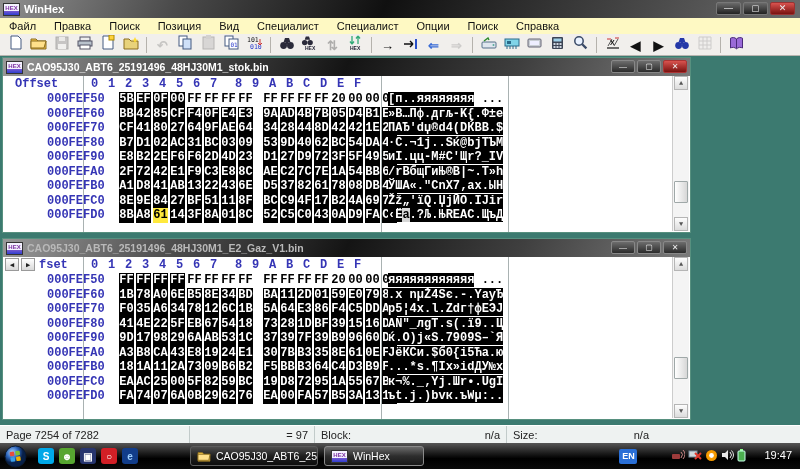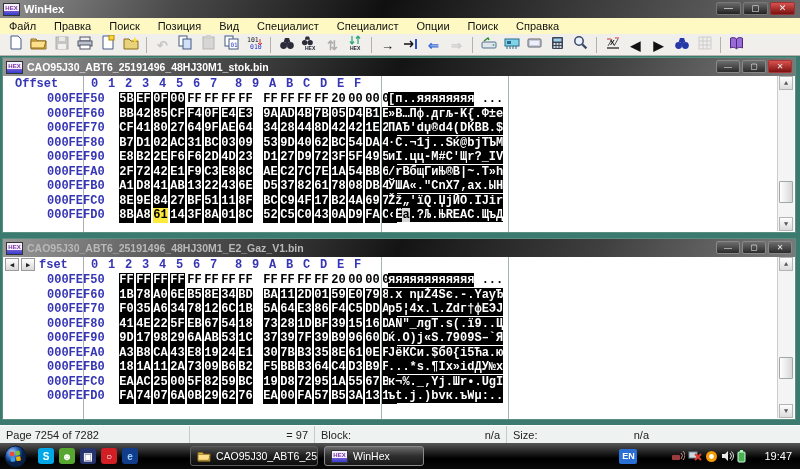--- a/index.html
+++ b/index.html
@@ -22,21 +22,21 @@
   .mi{padding:0 9px;}
   
   #toolbar{position:absolute;left:0;top:34px;width:800px;height:22px;background:#f1efec;border-bottom:1px solid #b8b5b0;
     display:flex;align-items:center;padding-left:4px;box-sizing:border-box;}
   .tbtn{width:21px;height:19px;display:flex;align-items:center;justify-content:center;margin:0 1px;}
   .tbtn.dis{opacity:.4;filter:grayscale(1);}
   .tsep{width:1px;height:16px;background:#b5b2ac;margin:0 4px;}
   .uglyph{font-size:13px;font-weight:bold;line-height:16px;}
   
   #mdi{position:absolute;left:0;top:56px;width:800px;height:369px;background:var(--mdi,#3c7a70);}
-  .cw{position:absolute;left:2px;width:794px;border:1px solid #57907f;background:#86efac;box-sizing:border-box;}
+  .cw{position:absolute;left:2px;width:689px;border:1px solid #57907f;background:#86efac;box-sizing:border-box;}
   #cw0{top:1px;height:176px;}
   #cw1{top:182px;height:182px;}
   .cwtitle{height:18px;display:flex;align-items:center;position:relative;
     background:linear-gradient(115deg,#9a9a9a 0%,#555 22%,#141414 50%,#3f3f3f 75%,#7a7a7a 100%);}
   .cwtitle .cw-title{color:#fff;font-size:10.5px;font-weight:bold;}
   .cw.inactive .cw-title{color:#b9b9b9;}
   .cwbtns{position:absolute;right:3px;top:2px;display:flex;gap:2px;}
   .cwbtn{width:24px;height:13px;border:1px solid #888;border-radius:2px;background:linear-gradient(#6d6d6d,#2b2b2b);
     color:#eee;font-size:8px;line-height:11px;text-align:center;box-sizing:border-box;}
   .cwbtn.close{background:linear-gradient(#d9534f,#7a1210);border-color:#a33;}
@@ -73,21 +73,21 @@
   #startorb{width:30px;height:26px;display:flex;align-items:center;justify-content:center;}
   .ql{display:flex;align-items:center;gap:5px;margin-left:8px;}
   .qli{width:16px;height:16px;border-radius:3px;display:flex;align-items:center;justify-content:center;
     font-size:10px;font-weight:bold;color:#fff;}
   .tasks{display:flex;gap:6px;margin-left:52px;}
   .task{height:20px;min-width:100px;max-width:128px;border:1px solid #5c5c5c;border-radius:3px;
     background:linear-gradient(#4e4e4e,#1f1f1f 50%,#0d0d0d);display:flex;align-items:center;padding:0 6px;
     color:#fff;font-size:10.5px;white-space:nowrap;overflow:hidden;box-sizing:border-box;}
   .task.active{background:linear-gradient(#6b6b6b,#2e2e2e 50%,#181818);border-color:#8a8a8a;}
   .task .ticon{margin-right:5px;flex:none;}
-  .tray{margin-left:auto;display:flex;align-items:center;gap:18px;padding-right:8px;}
+  .tray{margin-left:auto;display:flex;align-items:flex-start;gap:18px;padding-right:8px;}
   .lang{width:18px;height:15px;background:#2a6fd6;color:#fff;font-size:9px;font-weight:bold;
     display:flex;align-items:center;justify-content:center;border-radius:2px;}
   .clock{color:#fff;font-size:11px;}
   .trayicons{display:flex;align-items:center;gap:3px;margin-left:16px;}
 </style>
 </head>
 <body>
 
 <div id="screen" style="--offset: #3535b5; --cursor: #ffe93d; --mdi: #3c7a70;">
 

